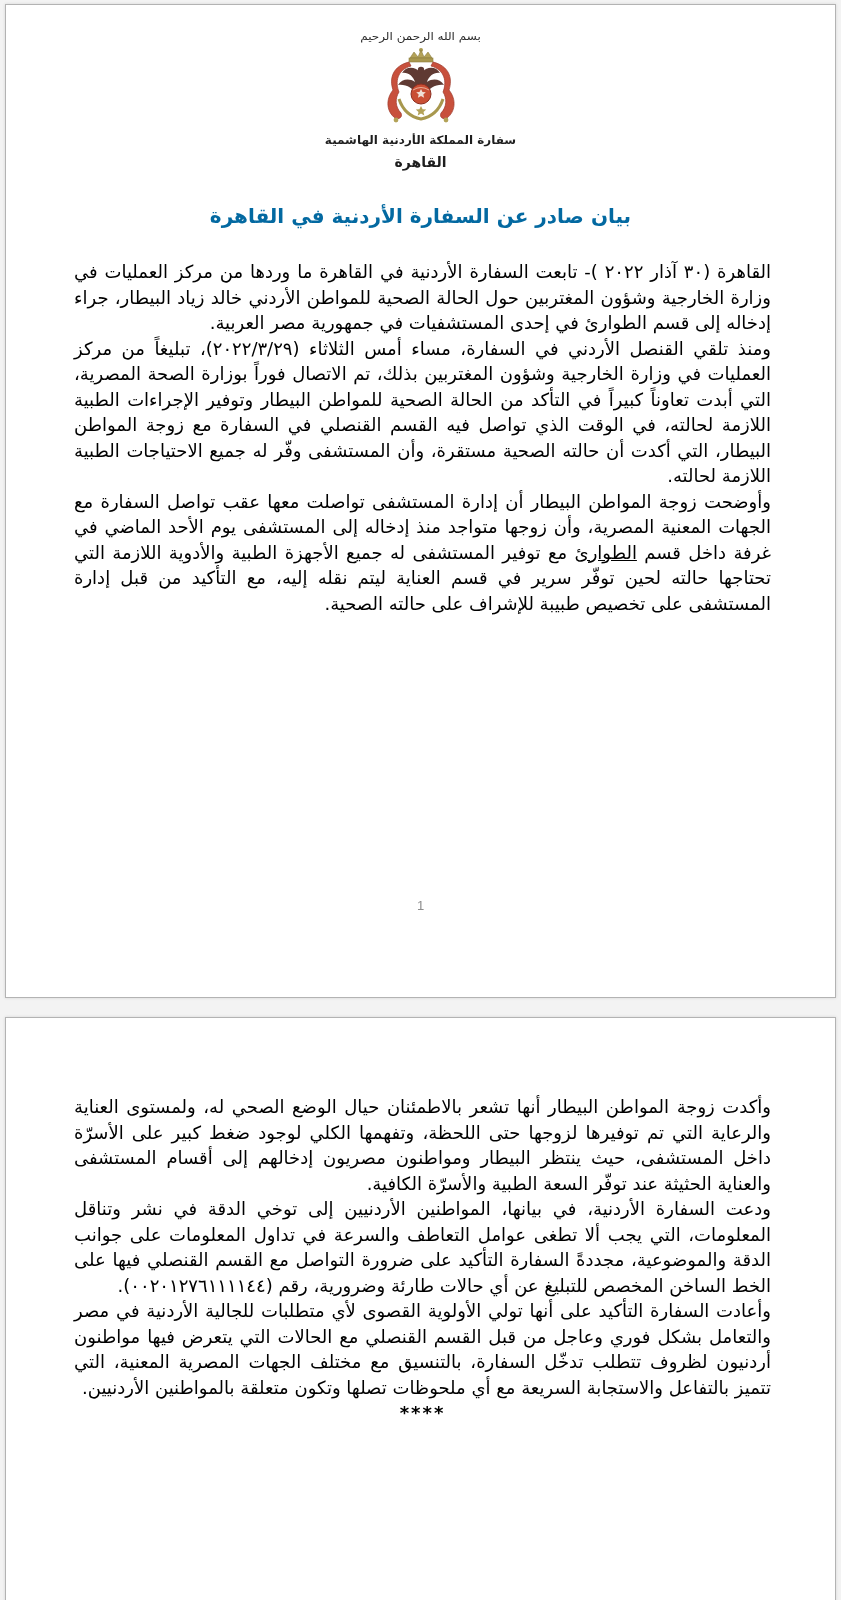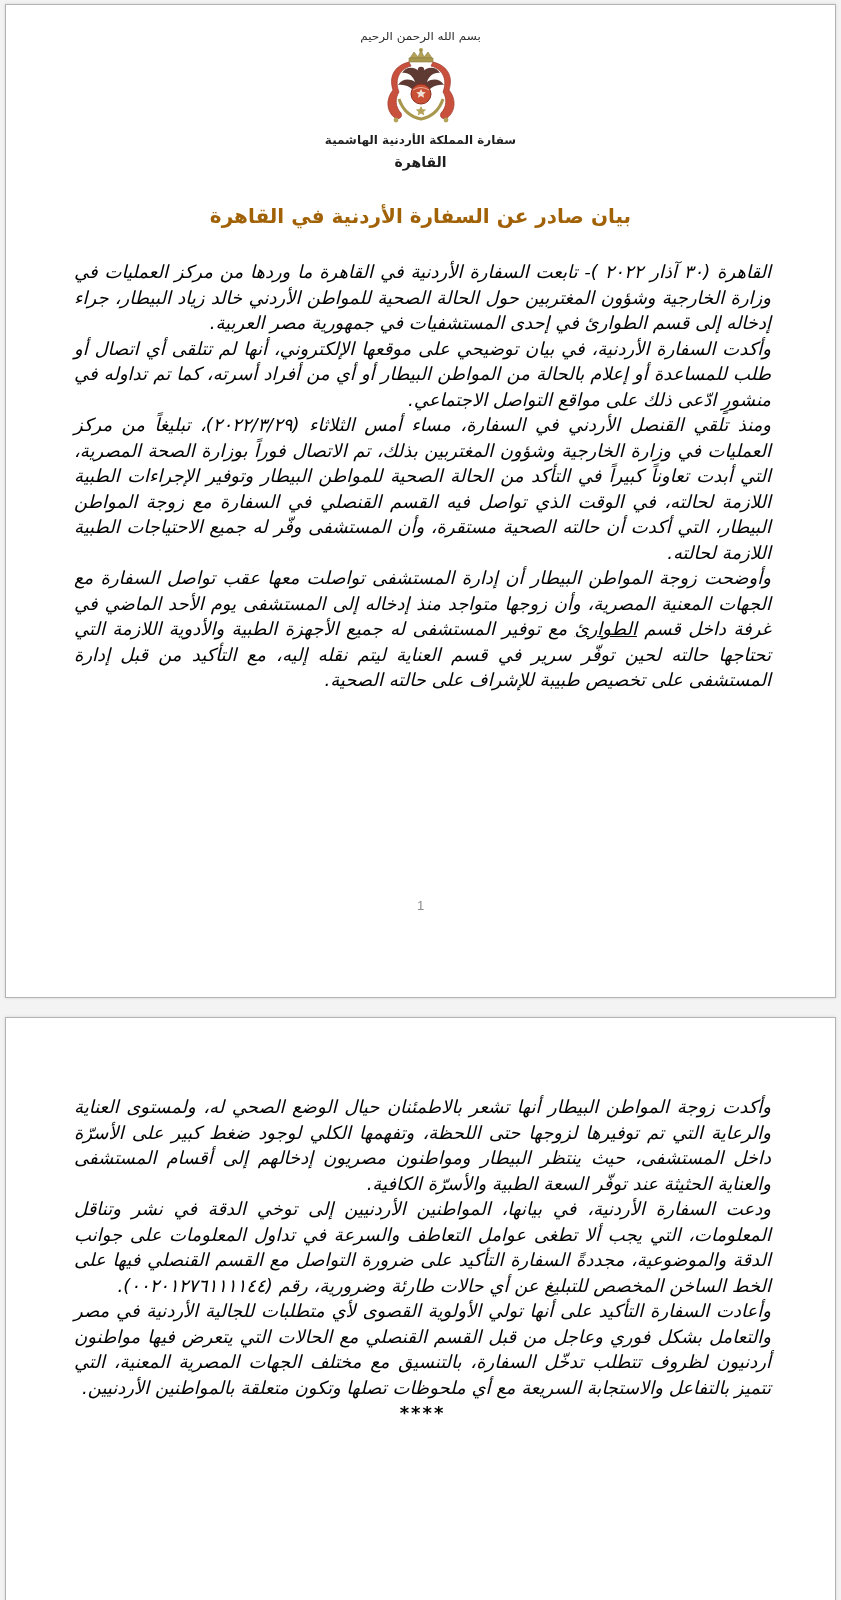--- a/index.html
+++ b/index.html
@@ -47,30 +47,29 @@
     font-weight: bold;
     color: #1e1e1e;
     letter-spacing: 2px;
   }
   .statement-title {
     margin-top: 34px;
     text-align: center;
     direction: rtl;
     font-size: 20px;
     font-weight: bold;
-    color: #a16207;
+    color: #0369a1;
   }
   .body-text {
     direction: rtl;
     text-align: justify;
     padding: 31px 64px 0 68px;
     font-size: 18px;
     line-height: 25.5px;
     color: #000;
-    font-style: italic;
   }
   .body-text p { margin: 0; }
   .page-2 .body-text { padding-top: 76px; }
   .u-word { text-decoration: underline; }
   .page-number {
     position: absolute;
     top: 893px;
     left: 0;
     width: 100%;
     text-align: center;
@@ -130,23 +129,20 @@
       <div class="city-line">القاهرة</div>
     </div>
 
     <div class="statement-title">بيان صادر عن السفارة الأردنية في القاهرة</div>
 
     <div class="body-text">
       <p>
         <span>القاهرة (٣٠ آذار ٢٠٢٢ )- تابعت السفارة الأردنية في القاهرة ما وردها من مركز العمليات في وزارة الخارجية وشؤون المغتربين حول الحالة الصحية للمواطن الأردني خالد زياد البيطار، جراء إدخاله إلى قسم الطوارئ في إحدى المستشفيات في جمهورية مصر العربية.</span>
       </p>
       <p>
-        <span>وأكدت السفارة الأردنية، في بيان توضيحي على موقعها الإلكتروني، أنها لم تتلقى أي اتصال أو طلب للمساعدة أو إعلام بالحالة من المواطن البيطار أو أي من أفراد أسرته، كما تم تداوله في منشورٍ ادّعى ذلك على مواقع التواصل الاجتماعي.</span>
-      </p>
-      <p>
         <span>ومنذ تلقي القنصل الأردني في السفارة، مساء أمس الثلاثاء (٢٠٢٢/٣/٢٩)، تبليغاً من مركز العمليات في وزارة الخارجية وشؤون المغتربين بذلك، تم الاتصال فوراً بوزارة الصحة المصرية، التي أبدت تعاوناً كبيراً في التأكد من الحالة الصحية للمواطن البيطار وتوفير الإجراءات الطبية اللازمة لحالته، في الوقت الذي تواصل فيه القسم القنصلي في السفارة مع زوجة المواطن البيطار، التي أكدت أن حالته الصحية مستقرة، وأن المستشفى وفّر له جميع الاحتياجات الطبية اللازمة لحالته.</span>
       </p>
       <p>
         <span>وأوضحت زوجة المواطن البيطار أن إدارة المستشفى تواصلت معها عقب تواصل السفارة مع الجهات المعنية المصرية، وأن زوجها متواجد منذ إدخاله إلى المستشفى يوم الأحد الماضي في غرفة داخل قسم </span><span class="u-word">الطوارئ</span><span> مع توفير المستشفى له جميع الأجهزة الطبية والأدوية اللازمة التي تحتاجها حالته لحين توفّر سرير في قسم العناية ليتم نقله إليه، مع التأكيد من قبل إدارة المستشفى على تخصيص طبيبة للإشراف على حالته الصحية.</span>
       </p>
     </div>
 
     <div class="page-number">1</div>
   </div>
 

